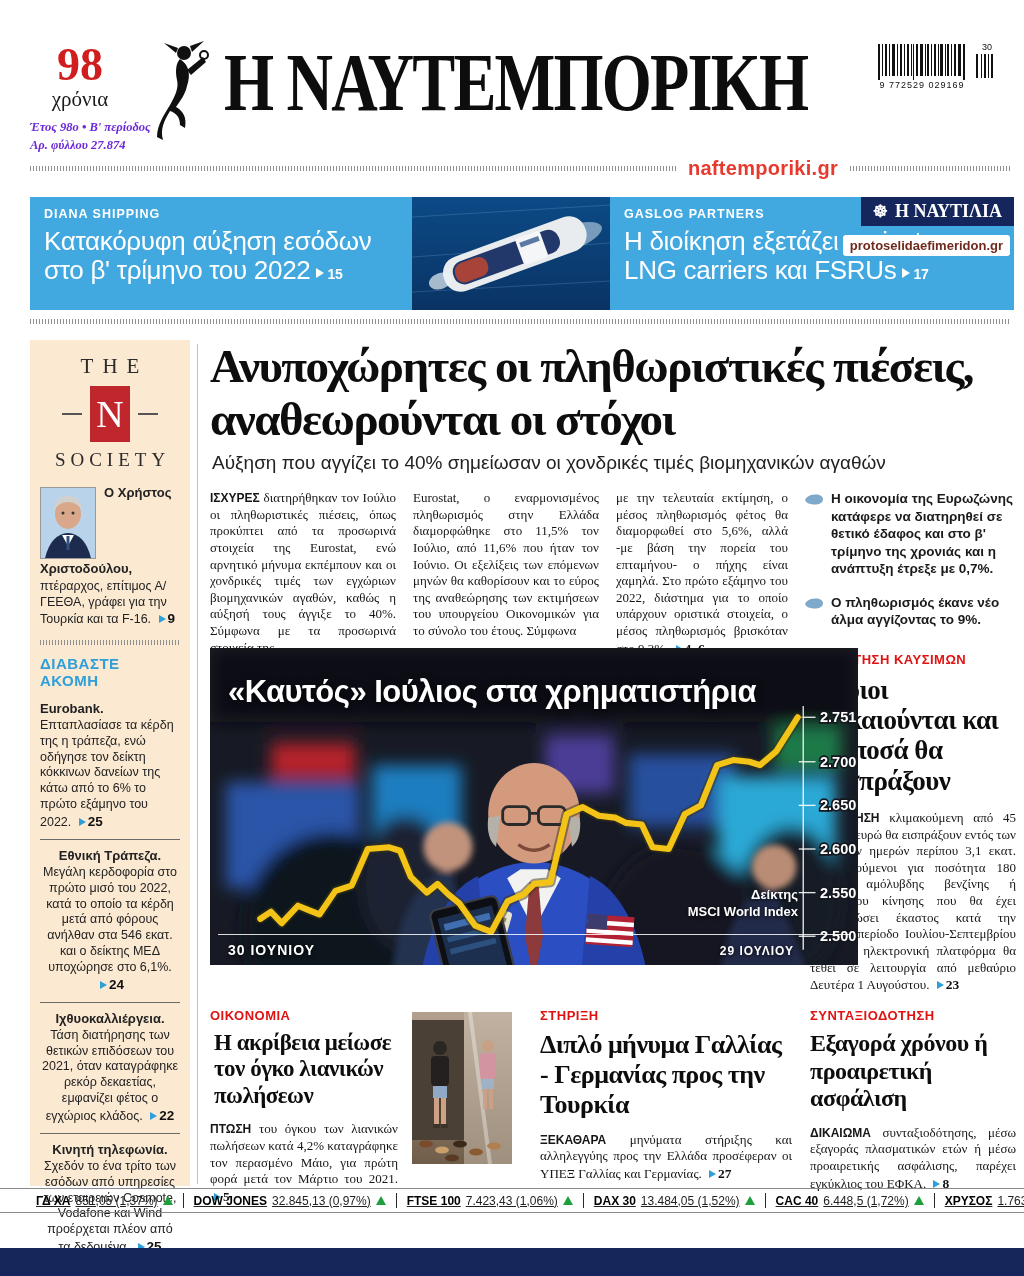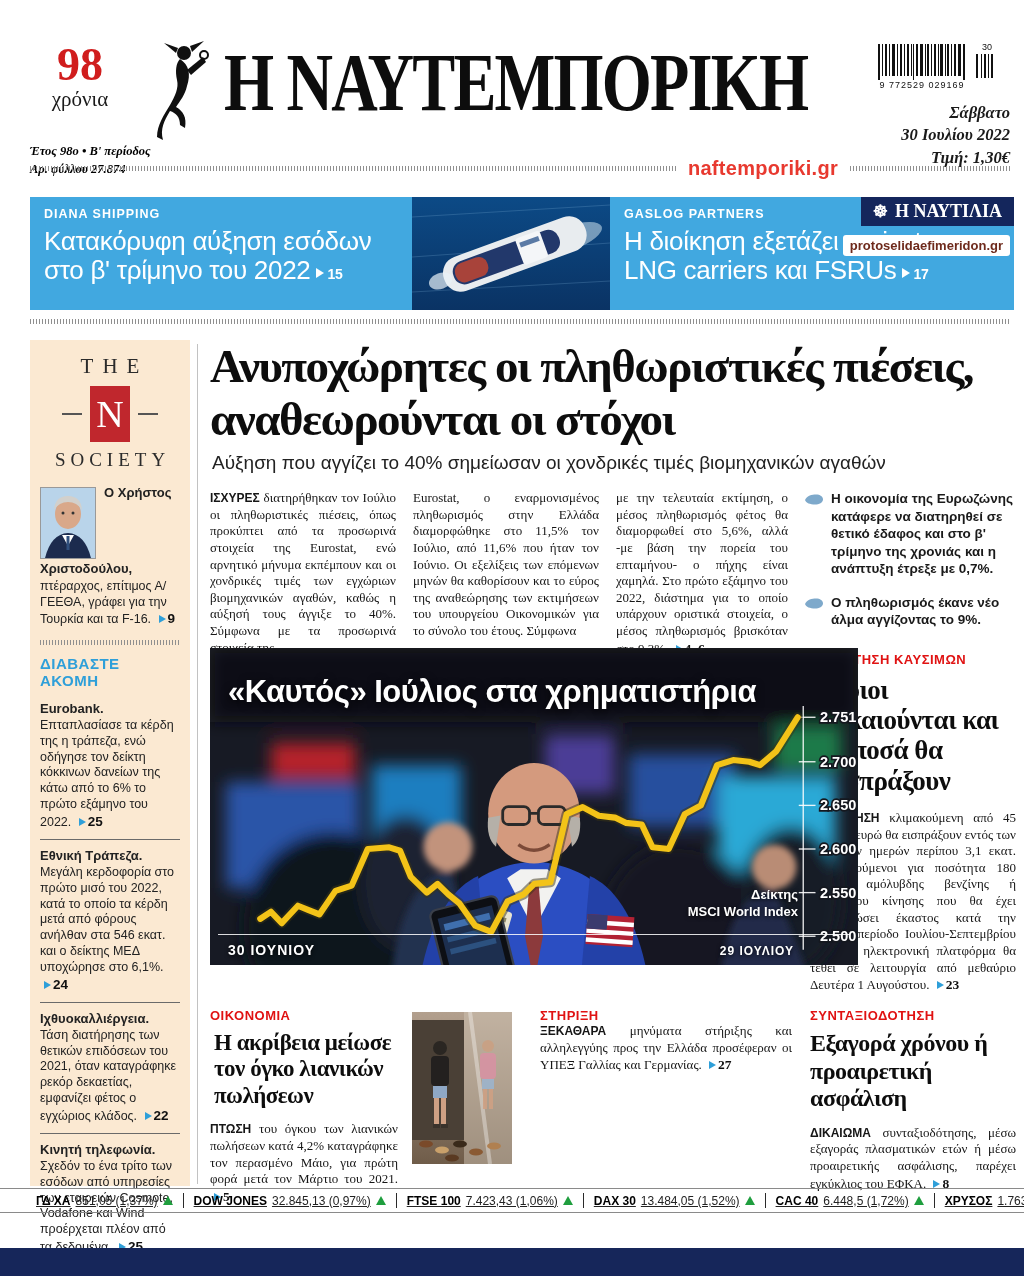--- a/index.html
+++ b/index.html
@@ -6,21 +6,21 @@
   .page{position:relative;width:1024px;height:1276px;background:#fff;overflow:hidden;
         font-family:"Liberation Sans",sans-serif;color:#111;}
   .serif{font-family:"Liberation Serif",serif;}
   .abs{position:absolute;}
 
   
   .years{left:34px;top:44px;width:92px;text-align:center;}
   .years-num{font-family:"Liberation Serif",serif;font-weight:bold;font-size:46px;line-height:.9;color:#d01d1d;}
   .years-label{font-family:"Liberation Serif",serif;font-size:21px;color:#1a1a1a;margin-top:2px;}
   .edition{left:30px;top:118px;font-family:"Liberation Serif",serif;font-style:italic;font-weight:bold;
-           font-size:12.5px;line-height:1.45;color:#000000;margin-top:24px;}
+           font-size:12.5px;line-height:1.45;color:#6d28d9;}
   .hermes{left:150px;top:40px;width:60px;height:110px;}
   .mast-title{left:224px;top:36px;white-space:nowrap;font-family:"Liberation Serif",serif;font-weight:bold;
               font-size:70px;letter-spacing:-2px;color:#0d0d0d;transform:scale(.92,1.18);transform-origin:left top;}
   .barcode{left:876px;top:44px;width:140px;height:58px;}
   .bc-digits{position:absolute;left:0;top:36px;width:92px;text-align:center;font-size:9px;letter-spacing:1px;color:#111;}
   .bc-addon{position:absolute;left:98px;top:-2px;width:26px;text-align:center;font-size:9px;color:#111;}
   .dateblock{right:14px;top:102px;text-align:right;font-family:"Liberation Serif",serif;font-style:italic;
              font-weight:bold;font-size:16.5px;line-height:1.35;color:#1a1a1a;}
   .rule-row{left:30px;right:14px;top:156px;display:flex;align-items:center;gap:12px;height:24px;}
   .dots{flex:1;height:5px;background:repeating-linear-gradient(90deg,#8f8f8f 0 1px,transparent 1px 3px);}
@@ -55,21 +55,21 @@
          font-size:38px;display:flex;align-items:center;justify-content:center;}
   .soc-society{font-family:"Liberation Serif",serif;font-size:19px;letter-spacing:5px;text-indent:5px;}
   .author{margin-top:14px;font-size:12.5px;line-height:1.3;color:#222;}
   .author .pic{float:left;width:54px;height:70px;margin:2px 8px 2px 0;border:1px solid #999;}
   .author b{font-size:13px;}
   .arr{display:inline-block;width:0;height:0;border-left:7px solid #2e9fd9;border-top:4.5px solid transparent;
        border-bottom:4.5px solid transparent;margin:0 2px 0 4px;}
   .sb-dots{height:5px;background:repeating-linear-gradient(90deg,#8f8f8f 0 1px,transparent 1px 3px);margin:12px 0 10px;}
   .rm-title{color:#2e9fd9;font-weight:bold;font-size:15px;letter-spacing:.5px;margin-bottom:4px;}
   .rm-item{padding:8px 0;font-size:12.5px;line-height:1.27;color:#222;}
-  .rm-item + .rm-item{border-top:1px solid #6a6a6a;}
+  .rm-item + .rm-item{border-top:1px solid #6a6a6a;text-align:center;}
   .rm-item b{font-size:13px;}
   .pgnum{font-weight:bold;font-size:13.5px;color:#111;}
 
   
   .headline{left:210px;top:340px;width:806px;font-family:"Liberation Serif",serif;font-weight:bold;
             font-size:47px;line-height:1.13;letter-spacing:-1.5px;color:#0d0d0d;}
   .subhead{left:212px;top:452px;width:800px;font-weight:normal;font-size:19px;color:#222;}
   .bodycols{left:210px;top:490px;width:806px;display:flex;gap:17px;}
   .bcol{font-family:"Liberation Serif",serif;font-size:13px;line-height:1.28;text-align:justify;color:#161616;}
   .bcol .lead{font-family:"Liberation Sans",sans-serif;font-weight:bold;font-size:12px;}
@@ -180,25 +180,20 @@
           <rect x="105" y="10" width="1" height="24"></rect>
         <rect x="108" y="10" width="2" height="24"></rect>
           <rect x="112" y="10" width="1" height="24"></rect>
           <rect x="115" y="10" width="2" height="24"></rect>
       </g>
     </svg>
     <div class="bc-digits">9 772529 029169</div>
     <div class="bc-addon">30</div>
   </div>
 
-  <div class="abs dateblock">
-    <div>Σάββατο</div>
-    <div>30 Ιουλίου 2022</div>
-    <div>Τιμή: 1,30€</div>
-  </div>
 
   <div class="abs rule-row">
     <div class="dots"></div>
     <span class="site">naftemporiki.gr</span>
     <div class="dots" style="flex:0 0 160px;"></div>
   </div>
 
   <div class="abs banner banner-left">
     <div class="b-kicker">DIANA SHIPPING</div>
     <div class="b-head"><span>Κατακόρυφη αύξηση εσόδων στο β' τρίμηνο του 2022</span><span class="arrw"></span><span class="b-page">15</span></div>
@@ -484,20 +479,21 @@
         <ellipse cx="48" cy="132" rx="7" ry="3.5" fill="#3a2a1a"></ellipse>
           <ellipse cx="64" cy="140" rx="7" ry="3.5" fill="#8a5a33"></ellipse>
         <ellipse cx="82" cy="134" rx="7" ry="3.5" fill="#b08050"></ellipse>
           <ellipse cx="40" cy="146" rx="7" ry="3.5" fill="#5a3a22"></ellipse>
       </g>
     </svg>
   </div>
 
   <div class="abs bart2">
     <div class="kicker">ΣΤΗΡΙΞΗ</div>
+    <div class="art-head">Διπλό μήνυμα Γαλλίας - Γερμανίας προς την Τουρκία</div>
     <div class="art-body">
       <span class="lead">ΞΕΚΑΘΑΡΑ</span>
       <span>μηνύματα στήριξης και αλληλεγγύης προς την Ελλάδα προσέφεραν οι ΥΠΕΞ Γαλλίας και Γερμανίας.</span>
       <span class="arr"></span><b class="pgnum">27</b>
     </div>
   </div>
 
   <div class="abs bart3">
     <div class="kicker">ΣΥΝΤΑΞΙΟΔΟΤΗΣΗ</div>
     <div class="art-head">Εξαγορά χρόνου ή προαιρετική ασφάλιση</div>

